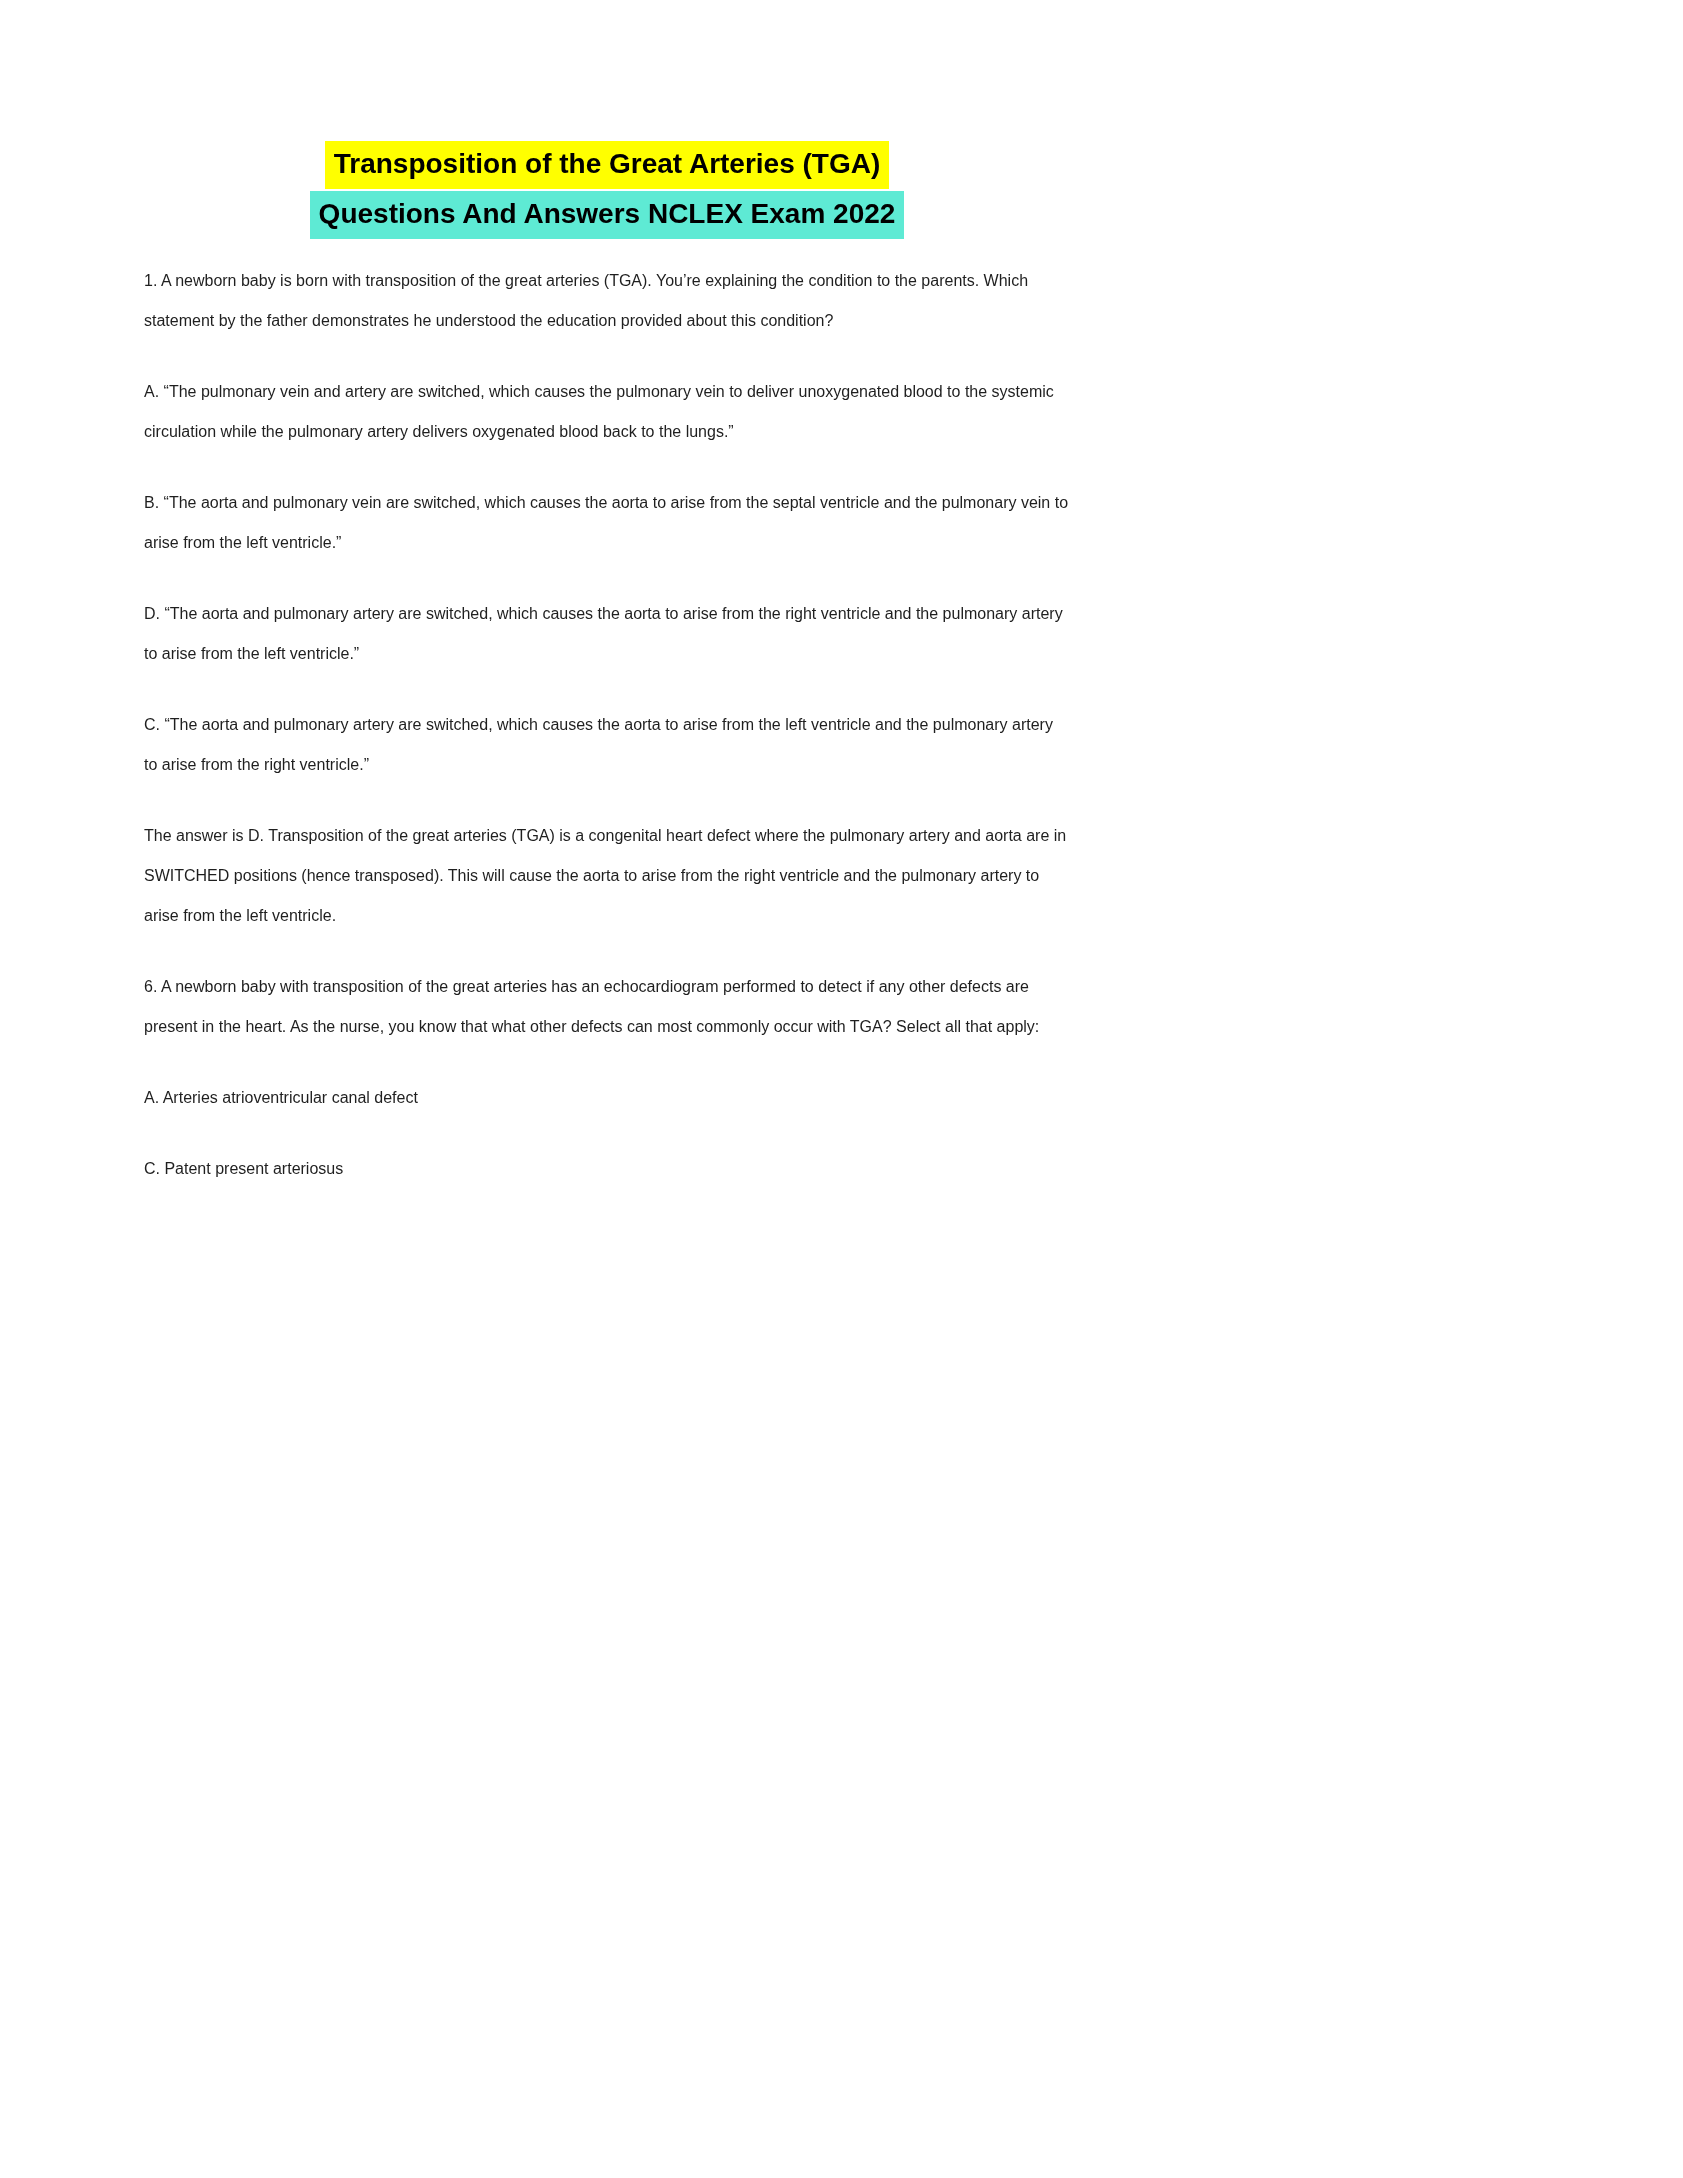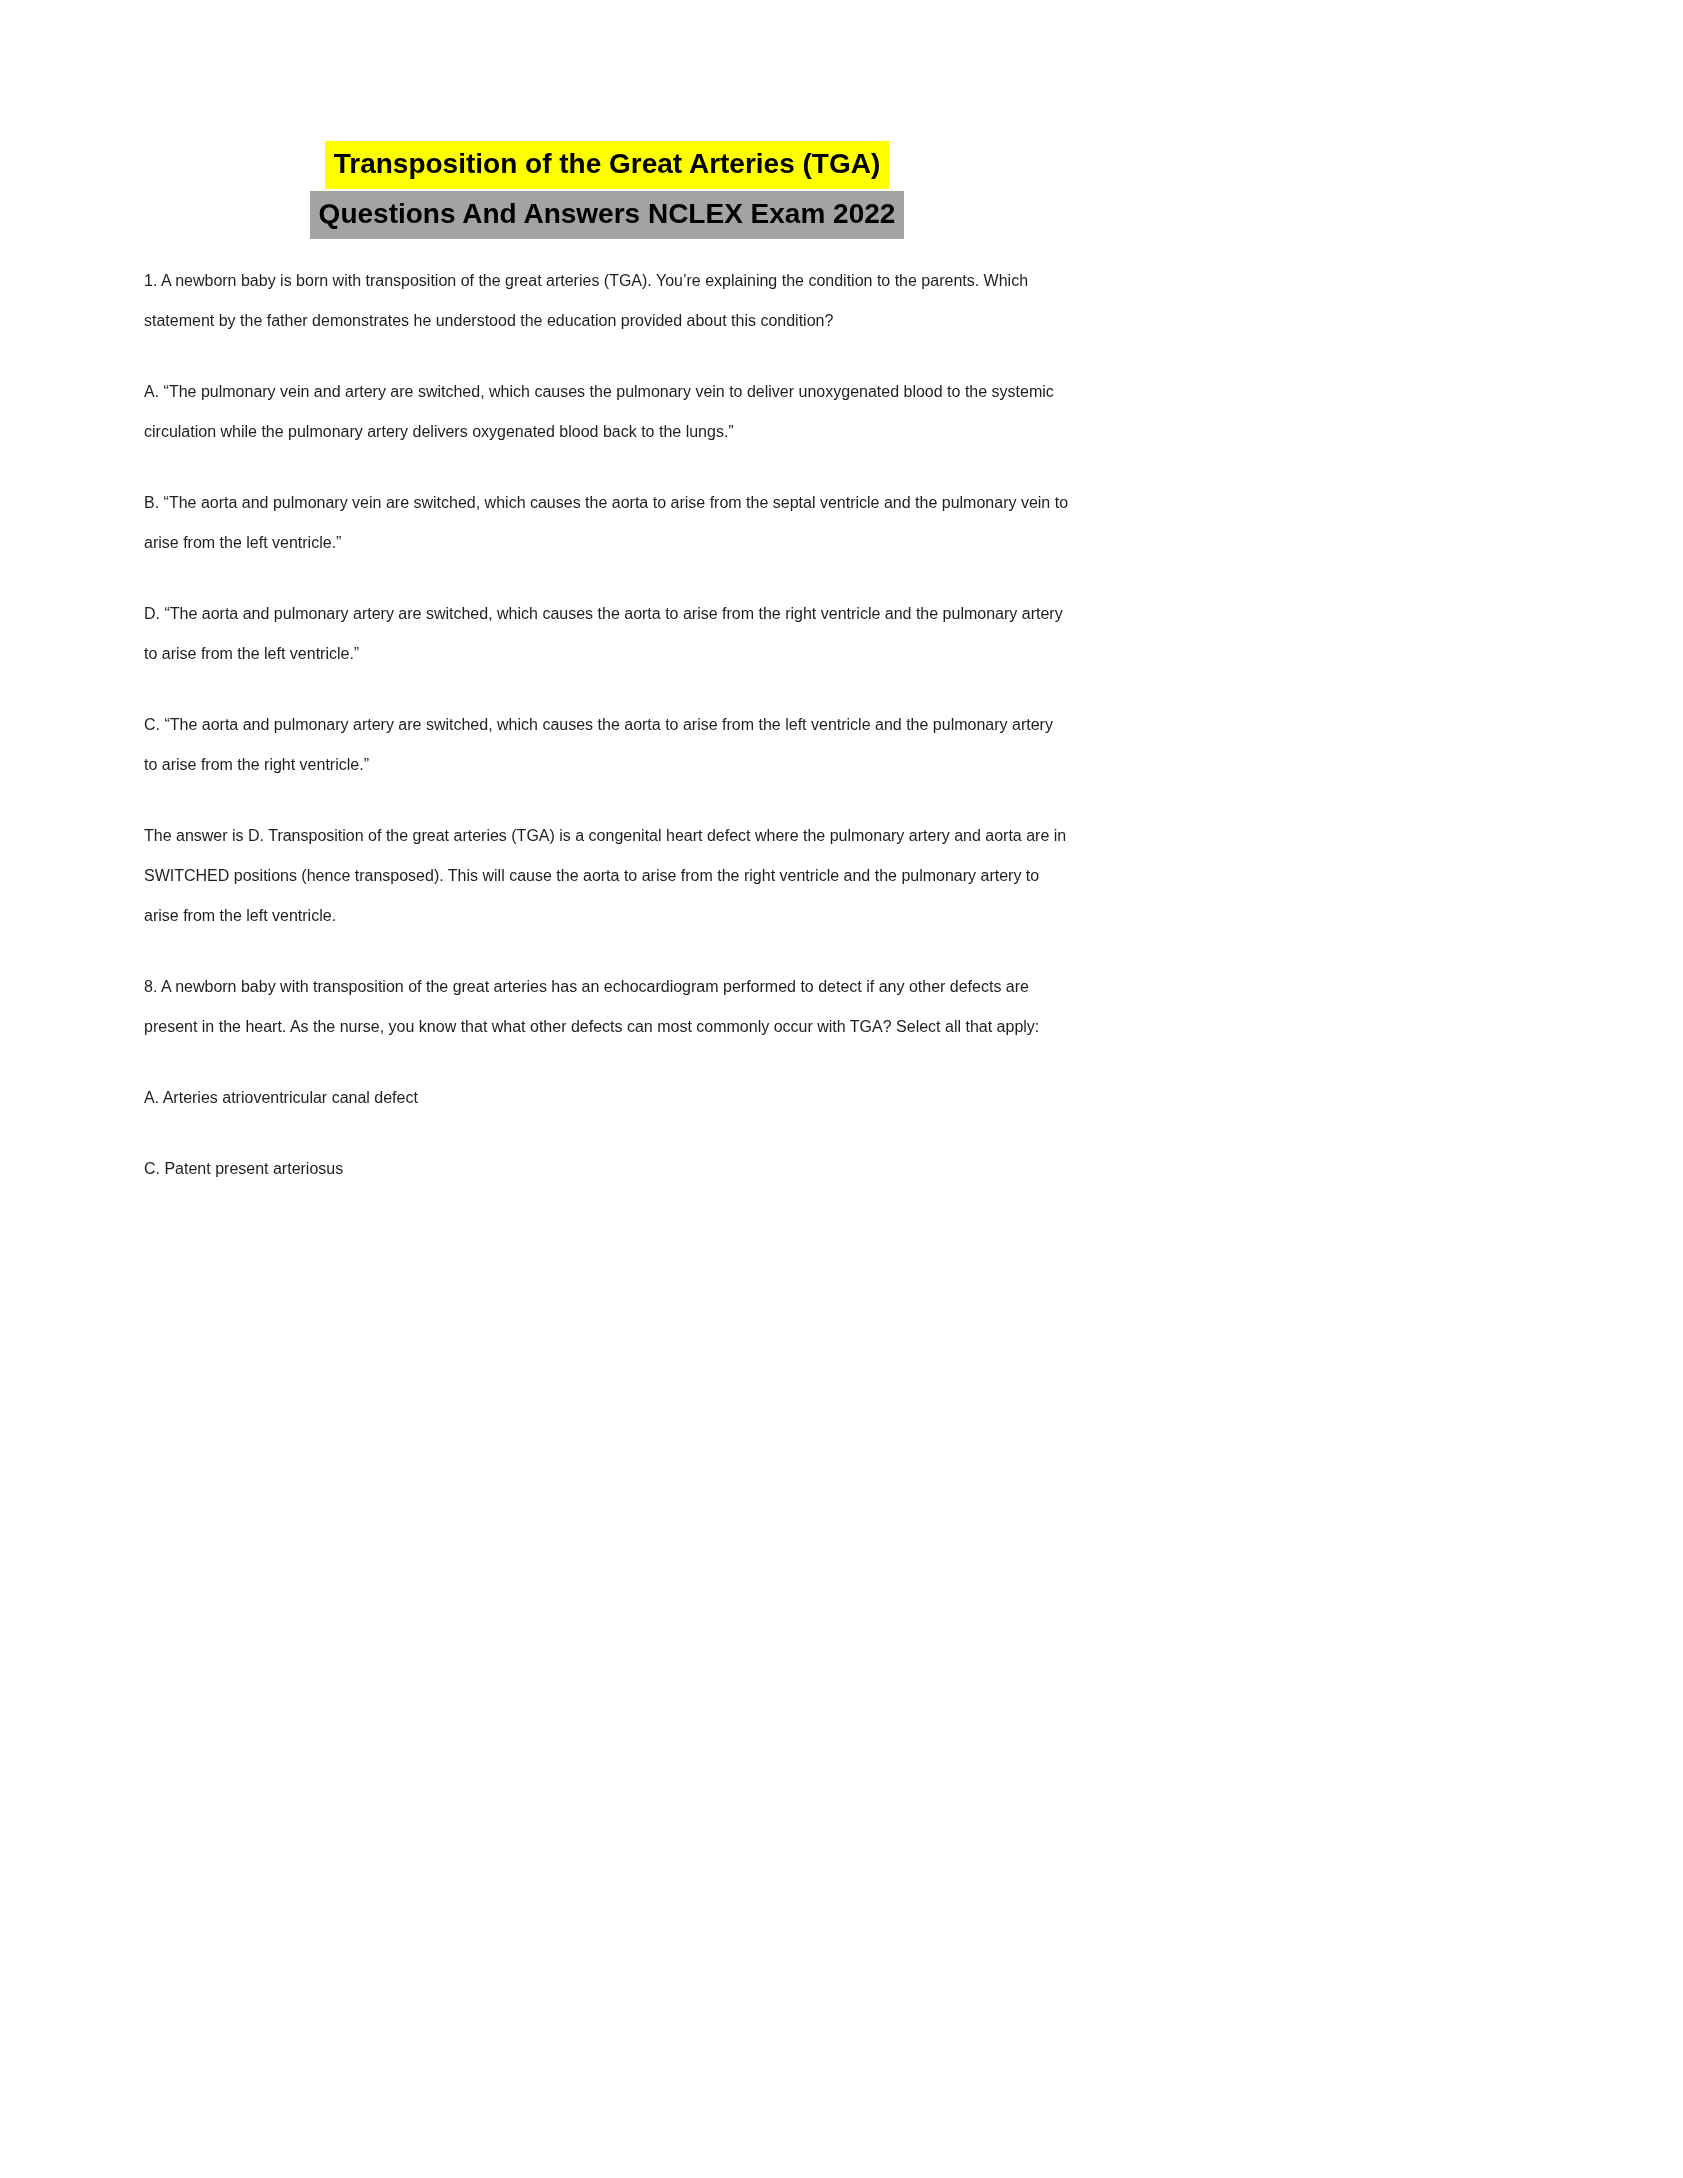--- a/index.html
+++ b/index.html
@@ -41,27 +41,27 @@
     font-weight: normal;
   }
 </style>
 </head>
 <body>
 
 <div class="content">
 
   <h1 class="doc-title">
     <span class="hl" style="background: rgb(255, 255, 0);">Transposition of the Great Arteries (TGA)</span><br>
-    <span class="hl" style="background: #a3a3a3;">Questions And Answers NCLEX Exam 2022</span>
+    <span class="hl" style="background: #5eead4;">Questions And Answers NCLEX Exam 2022</span>
   </h1>
 
   <p class="para">1. A newborn baby is born with transposition of the great arteries (TGA). You’re explaining the condition to the parents. Which statement by the father demonstrates he understood the education provided about this condition?</p>
   <p class="para">A. “The pulmonary vein and artery are switched, which causes the pulmonary vein to deliver unoxygenated blood to the systemic circulation while the pulmonary artery delivers oxygenated blood back to the lungs.”</p>
   <p class="para">B. “The aorta and pulmonary vein are switched, which causes the aorta to arise from the septal ventricle and the pulmonary vein to arise from the left ventricle.”</p>
   <p class="para">D. “The aorta and pulmonary artery are switched, which causes the aorta to arise from the right ventricle and the pulmonary artery to arise from the left ventricle.”</p>
   <p class="para">C. “The aorta and pulmonary artery are switched, which causes the aorta to arise from the left ventricle and the pulmonary artery to arise from the right ventricle.”</p>
   <p class="para">The answer is D. Transposition of the great arteries (TGA) is a congenital heart defect where the pulmonary artery and aorta are in SWITCHED positions (hence transposed). This will cause the aorta to arise from the right ventricle and the pulmonary artery to arise from the left ventricle.</p>
-  <p class="para">8. A newborn baby with transposition of the great arteries has an echocardiogram performed to detect if any other defects are present in the heart. As the nurse, you know that what other defects can most commonly occur with TGA? Select all that apply:</p>
+  <p class="para">6. A newborn baby with transposition of the great arteries has an echocardiogram performed to detect if any other defects are present in the heart. As the nurse, you know that what other defects can most commonly occur with TGA? Select all that apply:</p>
   <p class="para">A. Arteries atrioventricular canal defect</p>
   <p class="para">C. Patent present arteriosus</p>
 
 </div>
 
 
 </body></html>

